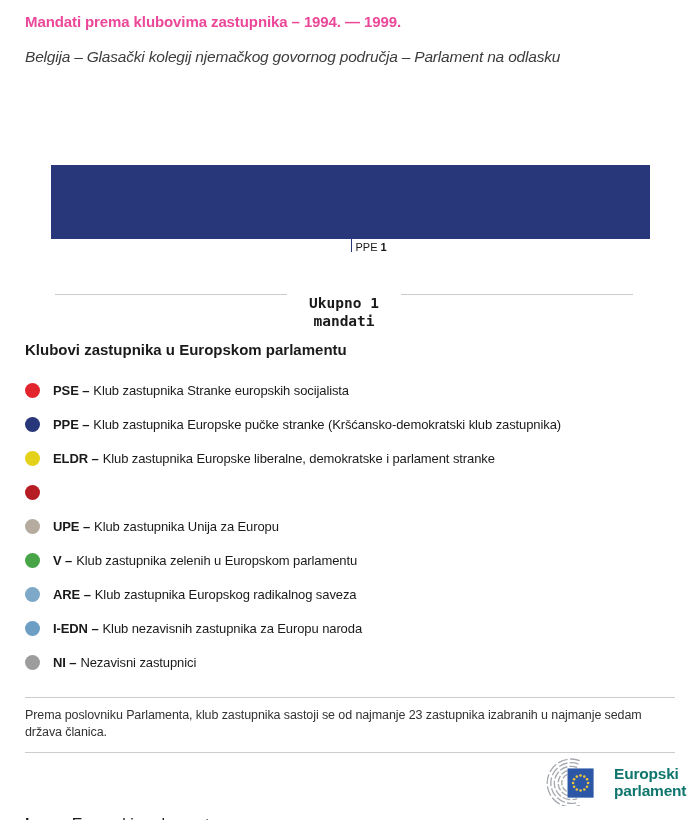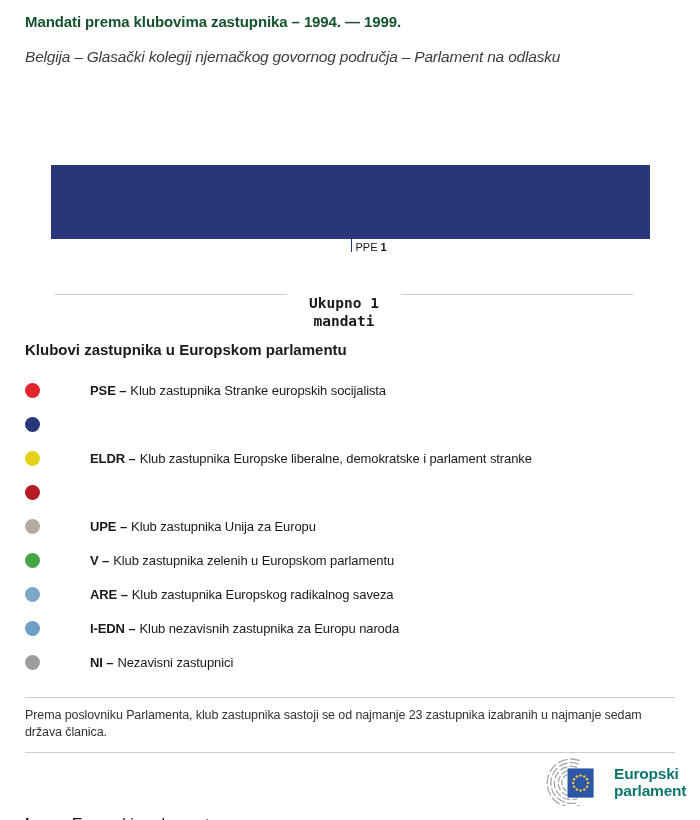--- a/index.html
+++ b/index.html
@@ -2,21 +2,21 @@
 <html><head>
 <meta charset="utf-8">
 <style>
   html,body { margin:0; padding:0; background:#ffffff; }
   .page {
     position:relative; width:700px; height:820px; background:#ffffff;
     font-family:"Liberation Sans", sans-serif; color:#1a1a1a; overflow:hidden;
   }
   .title {
     position:absolute; left:25px; top:13px; font-size:15px; font-weight:700;
-    letter-spacing:-0.1px; color:#14532d;
+    letter-spacing:-0.1px; color:#ec4899;
   }
   .subtitle {
     position:absolute; left:25px; top:48px; font-size:15.5px; font-weight:400;
     color:#3d3d3d; letter-spacing:-0.2px; white-space:nowrap;font-style:italic;
   }
   .bar {
     position:absolute; left:51px; top:165px; width:599px; height:74px;
     display:flex; overflow:hidden;
   }
   .seg { height:100%; }
@@ -37,21 +37,21 @@
   .total-text {
     flex:0 0 auto; padding:0 22px; text-align:center;
     font-family:"DejaVu Sans Mono", monospace; font-weight:700;
     font-size:14.5px; line-height:18px; color:#1a1a1a; white-space:pre;
   }
   .legend-heading {
     position:absolute; left:25px; top:341px; font-size:15px; font-weight:700;
     color:#1a1a1a;
   }
   .legend { position:absolute; left:25px; top:373px; width:660px; }
-  .lrow { display:flex; align-items:center; height:34px;gap:37px; }
+  .lrow { display:flex; align-items:center; height:34px; }
   .dot {
     flex:0 0 auto; width:15px; height:15px; border-radius:50%; margin-right:13px;
   }
   .ltext { font-size:13px; color:#1a1a1a; letter-spacing:-0.1px; white-space:nowrap; }
   .ltext b { font-weight:700; }
   .ltext .desc { margin-left:4px; font-weight:400; }
   .rule { position:absolute; left:25px; width:650px; height:1px; background:#cccccc; }
   .rule1 { top:697px; }
   .rule2 { top:752px; }
   .note {
@@ -95,20 +95,21 @@
 
   <div class="legend-heading">Klubovi zastupnika u Europskom parlamentu</div>
 
   <div class="legend">
     <div class="lrow">
       <span class="dot" style="background-color: rgb(226, 37, 45);"></span>
       <span class="ltext"><b>PSE –</b><span class="desc">Klub zastupnika Stranke europskih socijalista</span></span>
     </div>
     <div class="lrow">
       <span class="dot" style="background-color: rgb(40, 55, 121);"></span>
+      <span class="ltext"><b>PPE –</b><span class="desc">Klub zastupnika Europske pučke stranke (Kršćansko-demokratski klub zastupnika)</span></span>
     </div>
     <div class="lrow">
       <span class="dot" style="background-color: rgb(227, 210, 25);"></span>
       <span class="ltext"><b>ELDR –</b><span class="desc">Klub zastupnika Europske liberalne, demokratske i parlament stranke</span></span>
     </div>
     <div class="lrow">
       <span class="dot" style="background-color: rgb(181, 28, 35);"></span>
     </div>
     <div class="lrow">
       <span class="dot" style="background-color: rgb(181, 172, 159);"></span>

